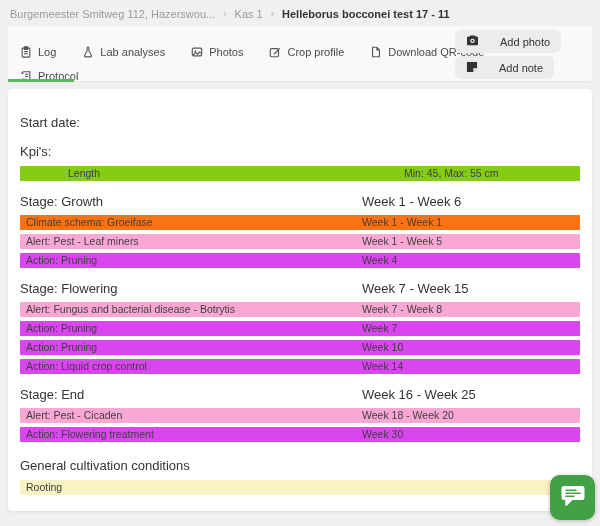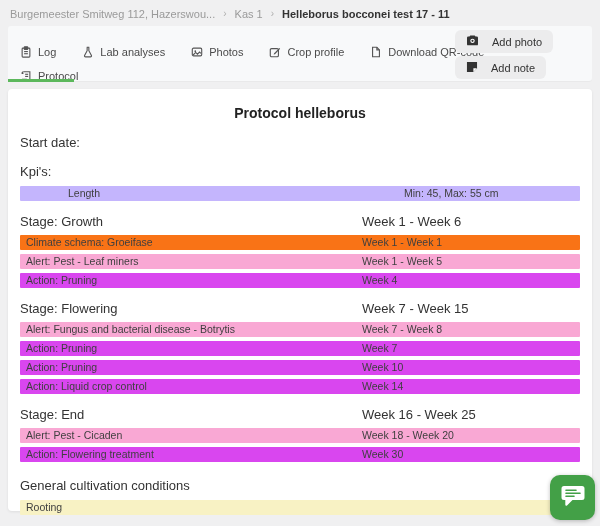--- a/index.html
+++ b/index.html
@@ -43,21 +43,21 @@
   .tab svg { display: block; }
   .tab-underline {
     position: absolute; left: 0; bottom: -1px;
     width: 66px; height: 3px; background: #5cb85c;
   }
   .actions {
     position: absolute; top: 4px; left: 447px;
     display: flex; flex-direction: column; gap: 3px; align-items: flex-start;
   }
   .action-btn {
-    display: inline-flex; align-items: center; gap: 13px;
+    display: inline-flex; align-items: center; gap: 21px;
     background: #ececed; border: none; border-radius: 6px;
     padding: 5px 11px; font-size: 11px; color: #333; cursor: pointer;
     font-family: inherit;
   }
 
   
   .main-card {
     margin: 8px;
     background: #fff;
     border-radius: 4px;
@@ -74,21 +74,21 @@
     display: grid; grid-template-columns: 342px 1fr;
     font-size: 13px; color: #333; margin: 13px 0 6px 0;
   }
   .group-title { font-size: 13px; color: #333; margin: 16px 0 7px 0; }
   .prow {
     display: grid; grid-template-columns: 336px 1fr;
     font-size: 10.5px; color: #3f3f3f;
     padding: 2px 6px; line-height: 11px;
     margin-bottom: 4px; border-radius: 1px;
   }
-  .prow.kpi   { background: #c4b5fd; padding-left: 48px; }
+  .prow.kpi   { background: #84cc16; padding-left: 48px; }
   .prow.climate { background: #f97316; }
   .prow.alert { background: #f9a8d4; }
   .prow.action { background: #d946ef; }
   .prow.condition { background: #f8f2c4; }
 
   
   .chat-widget {
     position: absolute; right: 5px; bottom: 6px;
     width: 45px; height: 45px; border-radius: 10px;
     background: #43a047; cursor: pointer;
@@ -190,21 +190,20 @@
           <path d="M1 1h11v7l-4 4H1z" fill="#333"></path>
           <path d="M8 12V8h4z" fill="#fff"></path>
         </svg>
       </span>
       <span>Add note</span>
     </button>
   </div>
 </div>
 
 <main class="main-card">
-  <h1 class="proto-title">Protocol helleborus</h1>
 
   <div class="sec-label">Start date:</div>
 
   <div class="sec-label">Kpi's:</div>
   <div class="prow kpi">
     <span>Length</span>
     <span>Min: 45, Max: 55 cm</span>
   </div>
 
   <div class="stage-header">

